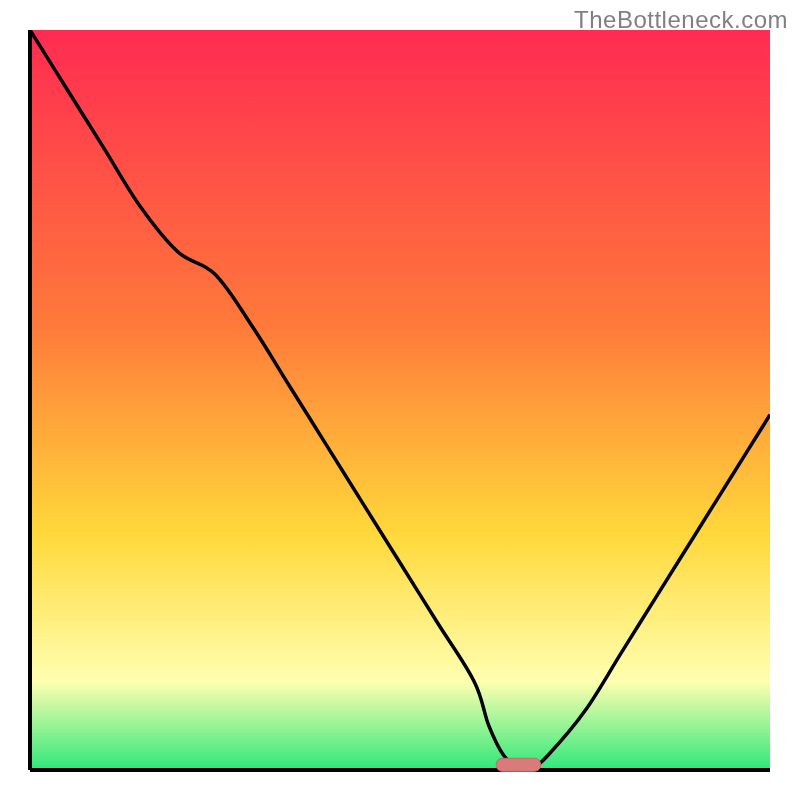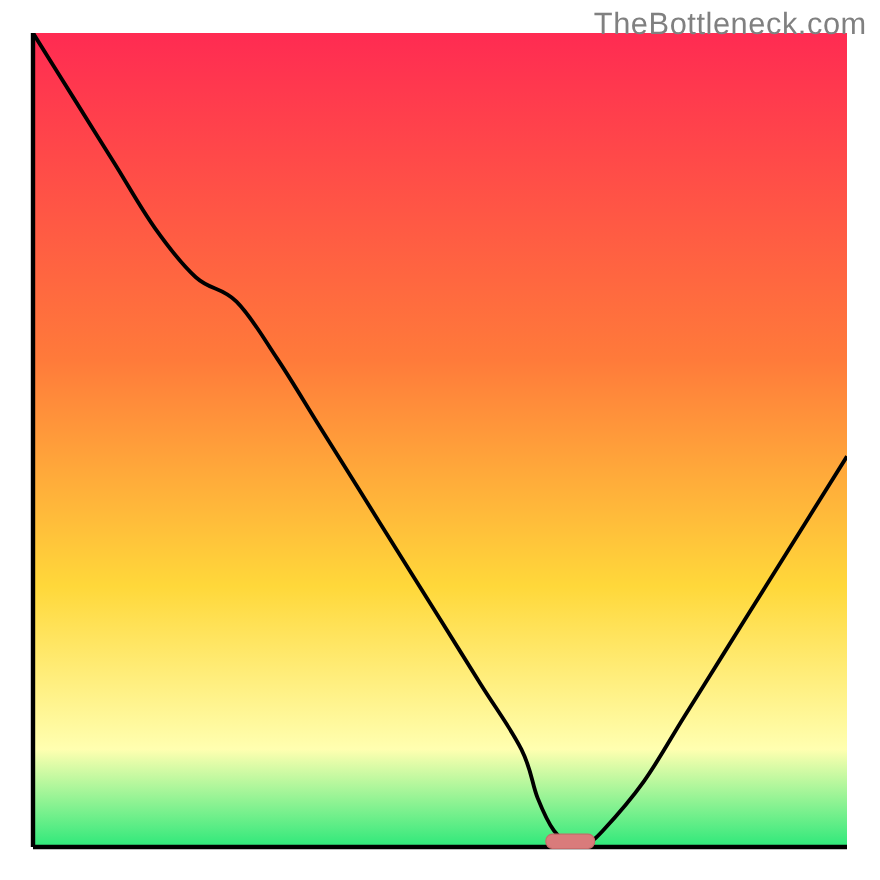--- a/index.html
+++ b/index.html
@@ -13,21 +13,21 @@
   .chart-container {
     position: relative;
     width: 800px;
     height: 800px;
   }
   .watermark {
     position: absolute;
     top: 6px;
     right: 12px;
     color: #808080;
-    font-size: 28px;
+    font-size: 24px;
     font-weight: 500;
     letter-spacing: 0.5px;
     z-index: 10;
   }
   svg.plot {
     position: absolute;
     top: 0;
     left: 0;
   }
 </style>

